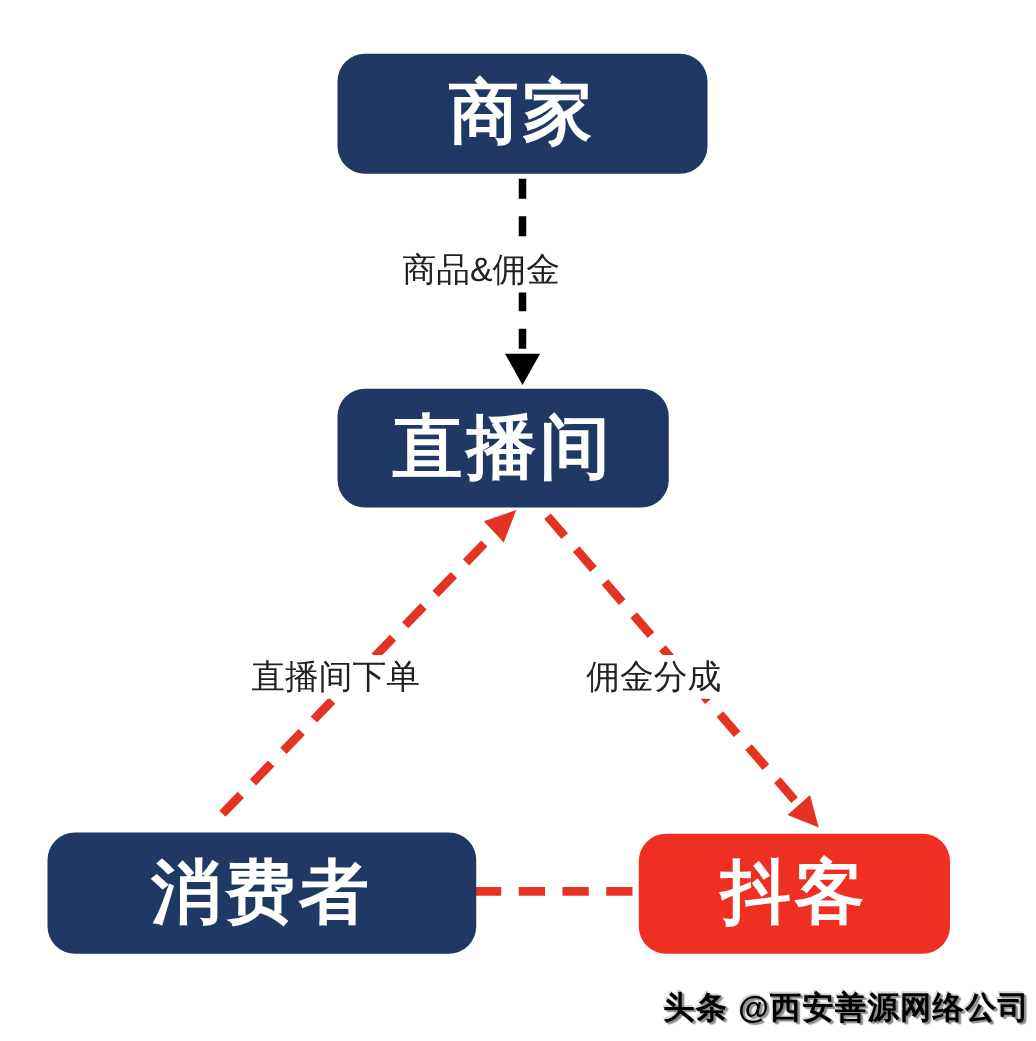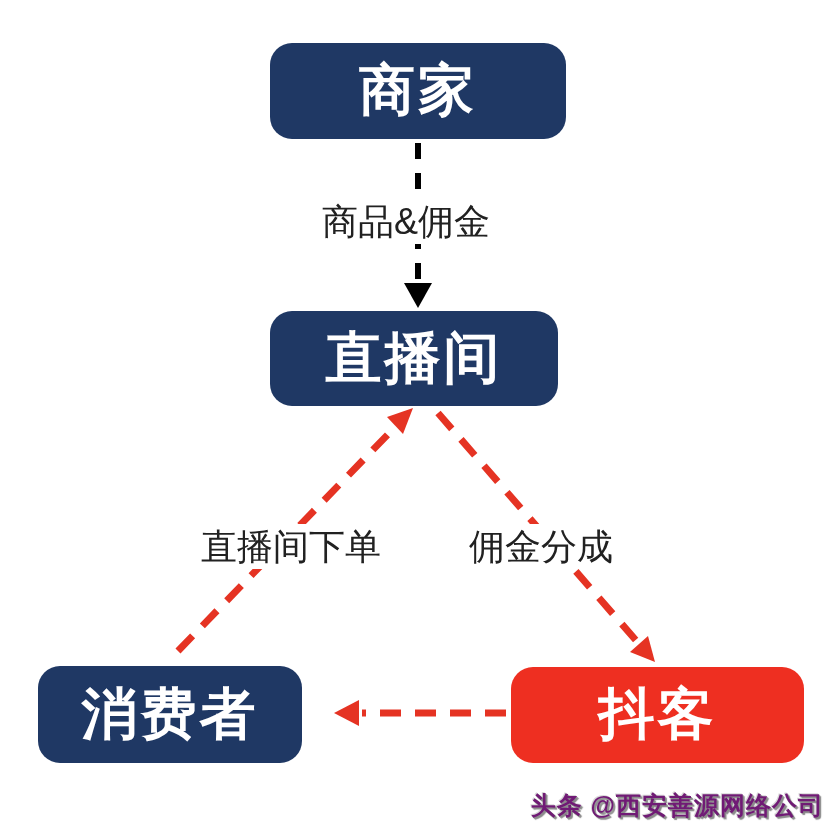--- a/index.html
+++ b/index.html
@@ -50,46 +50,46 @@
     align-items: center;
     justify-content: center;
     color: #ffffff;
     font-weight: 700;
     font-size: 56px;
     letter-spacing: 3px;
     background: var(--node-navy);
   }
   .node.red { background: var(--node-red); }
   .node-merchant  { left: 270px; top: 43px;  width: 296px; height: 96px; }
-  .node-liveroom  { left: 270px; top: 311px; width: 288px; height: 95px; }
-  .node-consumer  { left: 38px;  top: 666px; width: 264px; height: 97px; }
-  .node-douke     { left: 511px; top: 667px; width: 293px; height: 96px; }
+  .node-liveroom  { left: 270px; top: 311px; width: 265px; height: 95px; }
+  .node-consumer  { left: 38px;  top: 666px; width: 343px; height: 97px; }
+  .node-douke     { left: 511px; top: 667px; width: 249px; height: 96px; }
   .edge-label {
     position: absolute;
     z-index: 3;
     background: var(--background);
     color: var(--label-text);
-    font-size: 36px;
+    font-size: 27px;
     white-space: nowrap;
     padding: 2px 5px;
     line-height: 1.15;
   }
   .label-goods      { left: 317px; top: 199px; }
   .label-order      { left: 196px; top: 524px; }
   .label-commission { left: 464px; top: 524px; }
   .label-cps        { left: 352px; top: 785px; font-size: 38px; background: transparent; }
   .watermark {
     position: absolute;
     z-index: 3;
     right: 5px;
     top: 789px;
     font-size: 25px;
     font-weight: 700;
     letter-spacing: 1px;
-    color: #701a75;
+    color: #000000;
     text-shadow: 2px 2px 1px #8a8a8a, 1px 1px 0 #9e9e9e, -1px -1px 0 #d9d9d9;
     white-space: nowrap;
   }
 </style>
 </head>
 <body>
 
 <div class="canvas">
 
   <svg class="arrow-layer" viewBox="0 0 829 833" xmlns="http://www.w3.org/2000/svg">

